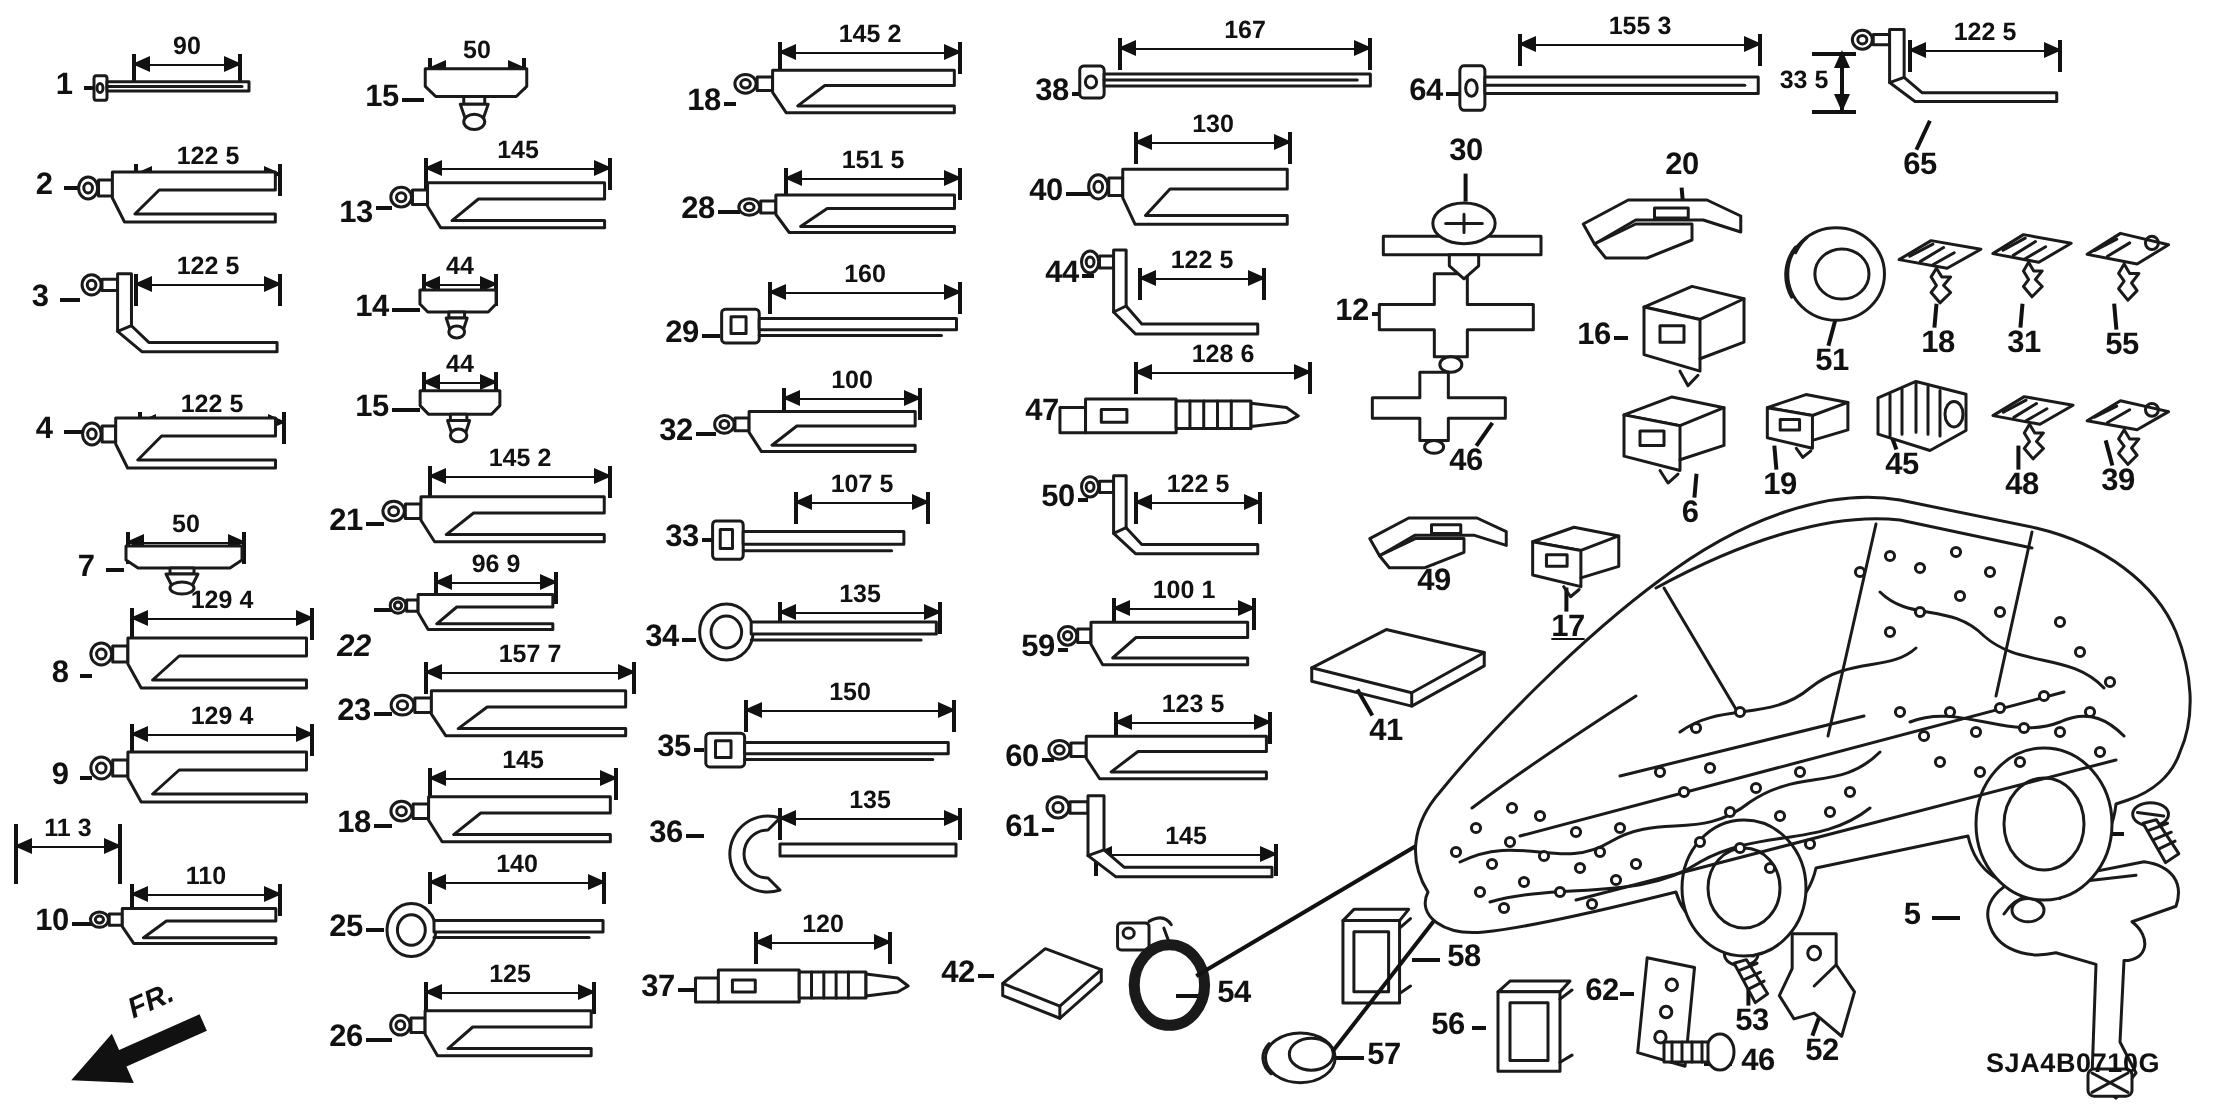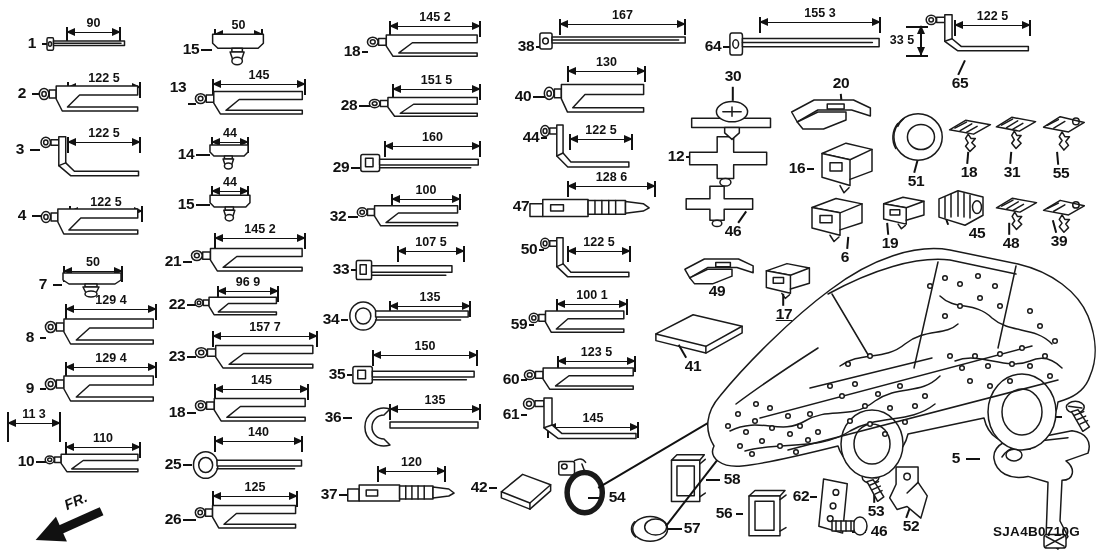--- a/index.html
+++ b/index.html
@@ -242,21 +242,21 @@
         <span class="plabel" style="left: 676px; top: 156px;">12</span>
         <div class="leader" style="left: 686px; top: 156px; width: 6px; transform: rotate(0deg);"></div>
         <div class="part" style="left: 686px; top: 133px; width: 88px; height: 56px;">
           <svg class="g" viewBox="0 0 96 58" preserveAspectRatio="none">
             <path d="M34,4 h18 v16 h36 v13 h-36 v14 h-18 V33 H4 V20 h30 Z"></path>
             <ellipse cx="43" cy="51" rx="6" ry="4"></ellipse>
           </svg>
         </div>
       </div>
       <div>
-        <span class="plabel" style="left: 178px; top: 87px;">13</span>
+        <span class="plabel" style="left: 178px; top: 107px;">13</span>
         <div class="leader" style="left: 188px; top: 103px; width: 8px; transform: rotate(0deg);"></div>
         <div class="dim" style="left: 213px; top: 67px; width: 92px;">
           <span class="t">145</span>
           <div class="ln"></div>
           <div class="tk l" style="height: 16px; bottom: -9.6px;"></div>
           <div class="tk r" style="height: 16px; bottom: -9.6px;"></div>
         </div>
         <div class="part" style="left: 194px; top: 86px; width: 113px; height: 36px;">
           <svg class="g" viewBox="0 0 120 40" preserveAspectRatio="none">
             <circle cx="7" cy="14" r="5.5"></circle>
@@ -375,21 +375,21 @@
         <div class="part" style="left: 190px; top: 243px; width: 117px; height: 36px;">
           <svg class="g" viewBox="0 0 120 40" preserveAspectRatio="none">
             <circle cx="7" cy="14" r="5.5"></circle>
             <circle cx="7" cy="14" r="2.5" class="f0"></circle>
             <rect x="13" y="10" width="8" height="8"></rect>
             <path d="M21,6 H115 V15 H48 L34,27 H115 V31 H28 L21,19 Z"></path>
           </svg>
         </div>
       </div>
       <div>
-        <span class="plabel" style="left: 177px; top: 304px;">22</span>
+        <span class="plabel" style="left: 177px; top: 324px; font-style: italic;">22</span>
         <div class="leader" style="left: 187px; top: 304px; width: 9px; transform: rotate(0deg);"></div>
         <div class="dim" style="left: 218px; top: 274px; width: 60px;">
           <span class="t">96 9</span>
           <div class="ln"></div>
           <div class="tk l" style="height: 16px; bottom: -9.6px;"></div>
           <div class="tk r" style="height: 16px; bottom: -9.6px;"></div>
         </div>
         <div class="part" style="left: 194px; top: 293px; width: 86px; height: 28px;">
           <svg class="g" viewBox="0 0 120 40" preserveAspectRatio="none">
             <circle cx="7" cy="14" r="5.5"></circle>
@@ -751,21 +751,21 @@
           <svg class="g" viewBox="0 0 120 56" preserveAspectRatio="none">
             <circle cx="9" cy="8" r="5.5"></circle>
             <circle cx="9" cy="8" r="2.5" class="f0"></circle>
             <path d="M15,5 h9 v6 h-9 z"></path>
             <path d="M24,2 h8 v28 l10,9 H116 v5 H38 L24,33 Z"></path>
             <path d="M32,30 l-8,3" class="f0"></path>
           </svg>
         </div>
       </div>
       <div>
-        <span class="plabel" style="left: 951px; top: 233px; margin-left: 26px;">45</span>
+        <span class="plabel" style="left: 951px; top: 233px;">45</span>
         <div class="leader" style="left: 948px; top: 224px; width: 13px; transform: rotate(-110deg);"></div>
         <div class="part" style="left: 931px; top: 188px; width: 60px; height: 40px;">
           <svg class="g" viewBox="0 0 60 44" preserveAspectRatio="none">
             <path d="M8,12 L27,3 52,10 V30 L34,41 8,32 Z"></path>
             <path d="M14,10 v23 M20,7 v25 M27,4 v27 M33,6 v26 M39,8 v25" class="f0"></path>
             <ellipse cx="46" cy="21" rx="4.5" ry="7" class="f0"></ellipse>
           </svg>
         </div>
       </div>
       <div>

